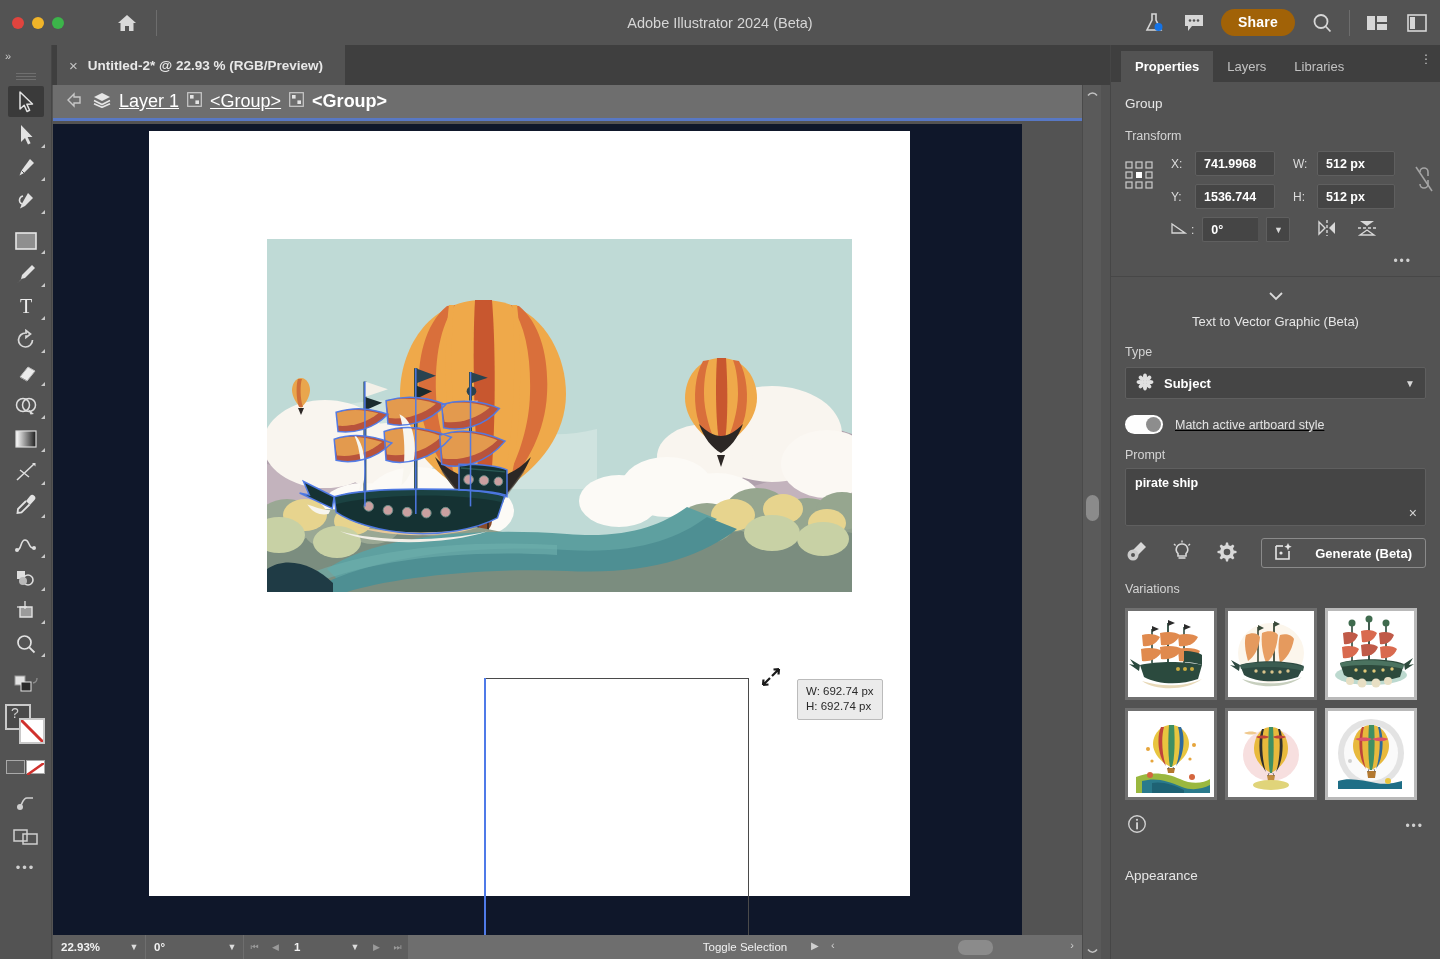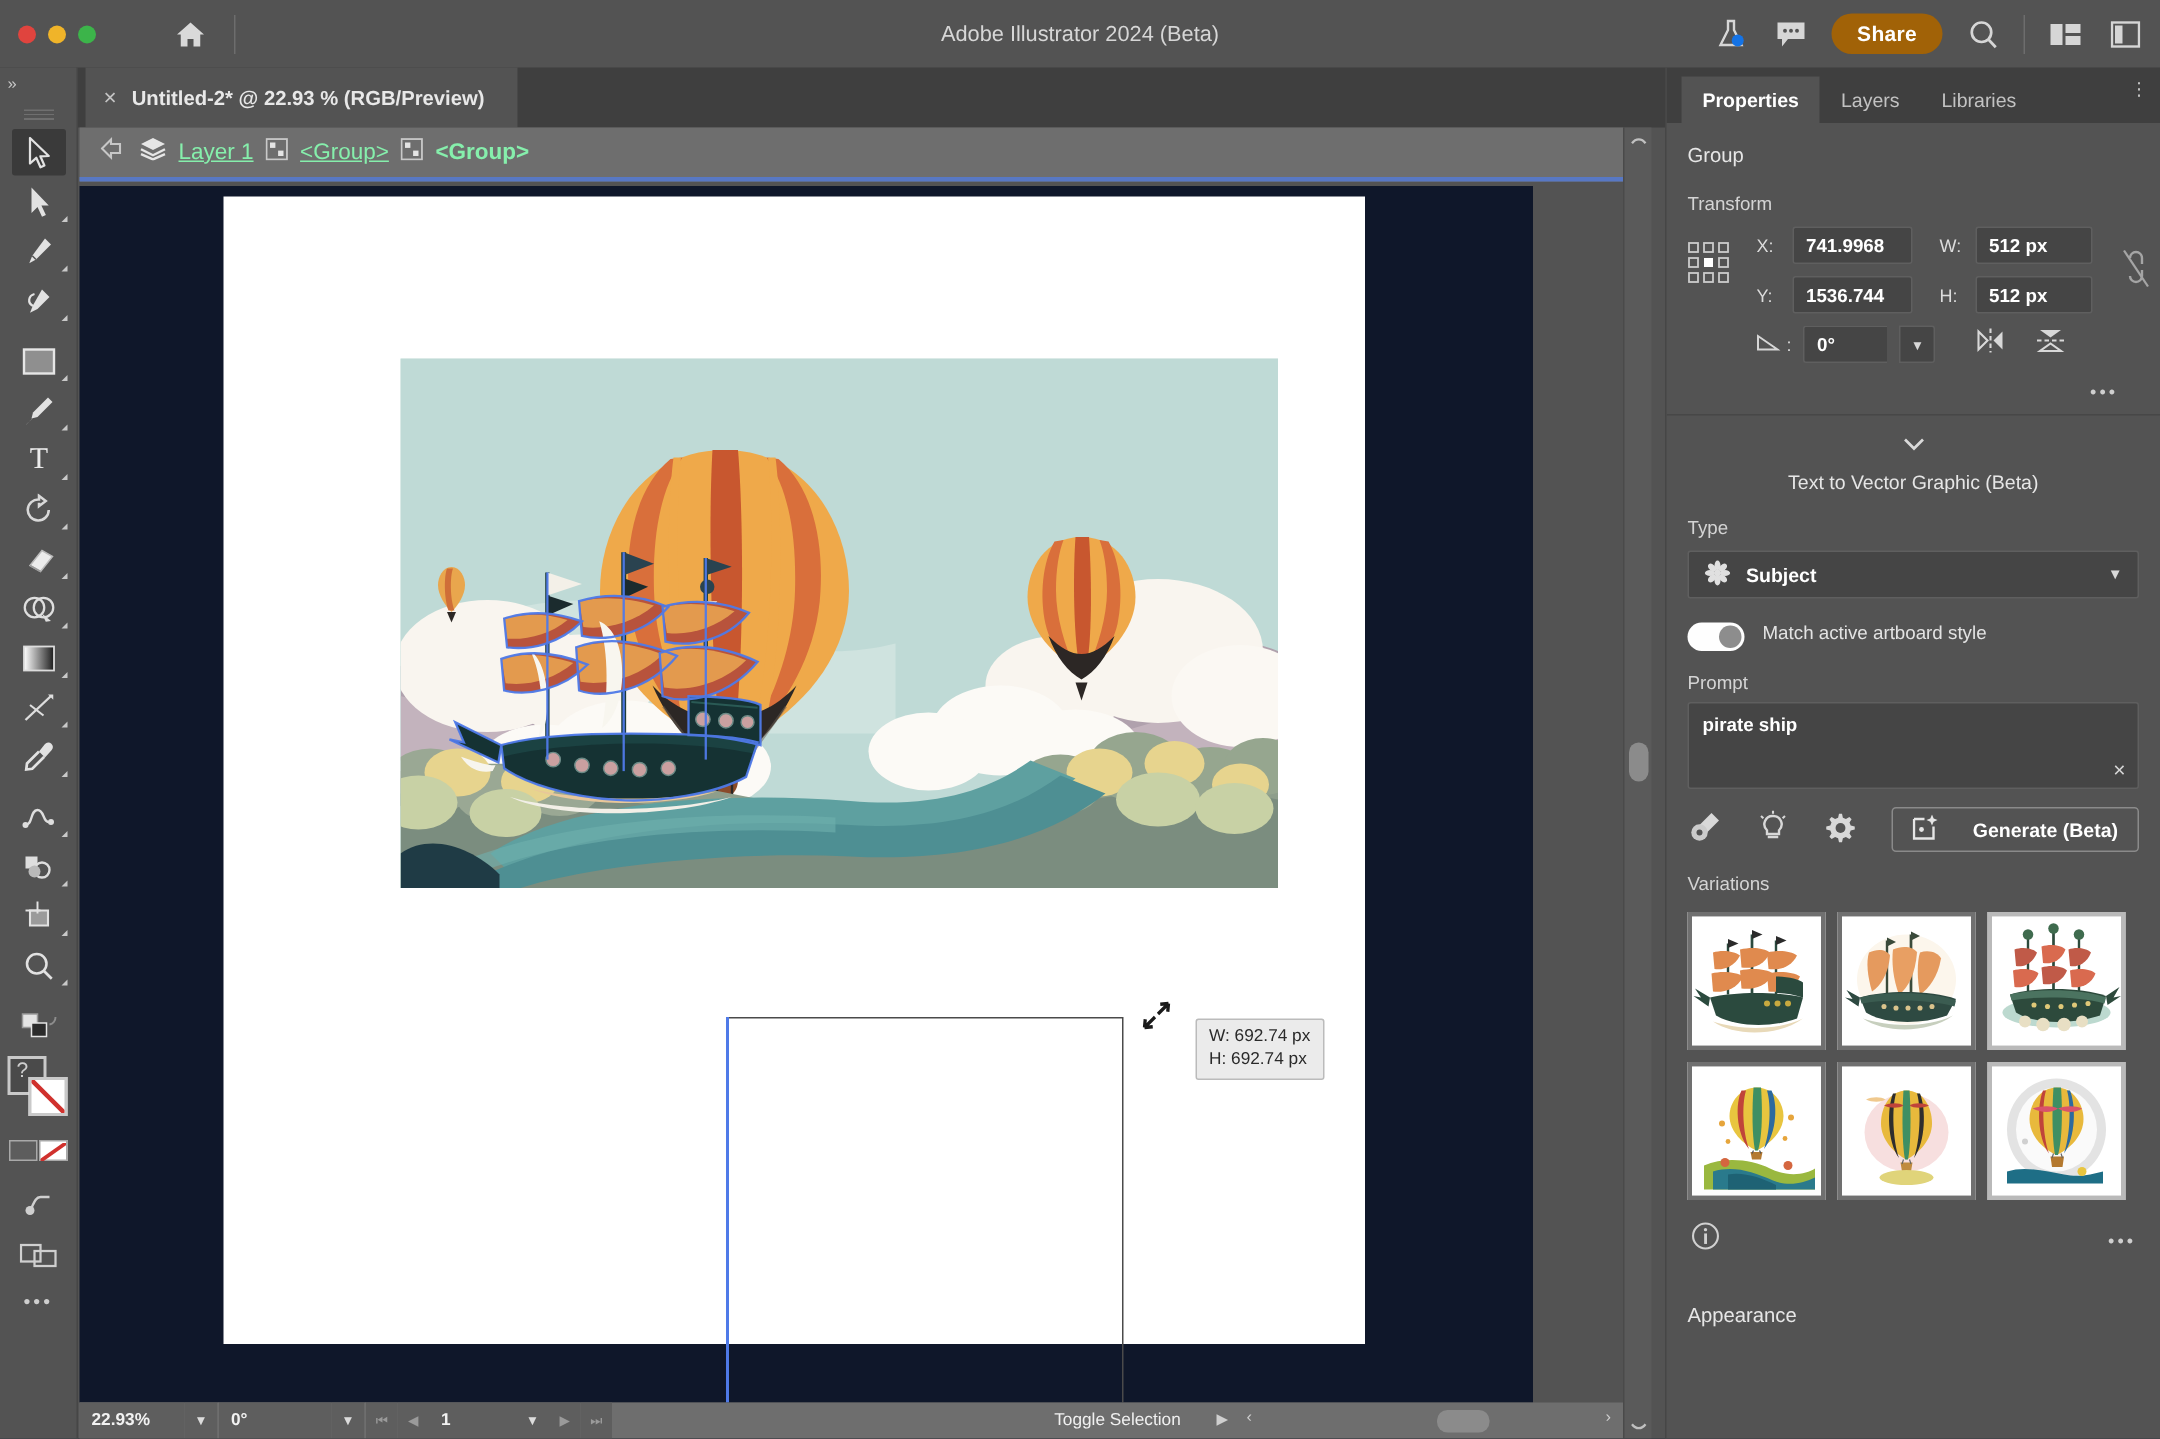--- a/index.html
+++ b/index.html
@@ -83,21 +83,21 @@
   .dsw { position: absolute; width: 19px; height: 14px; border: 1px solid #a9a9a9; }
   .more-dots { height: 30px; display: flex; align-items: center; justify-content: center;
     color: #cfcfcf; letter-spacing: 2px; font-size: 13px; }
 
   
   .breadcrumb {
     position: absolute; left: 53px; top: 85px; width: 1029px; height: 36px;
     background: #6e6e6e; display: flex; align-items: center; gap: 8px; padding-left: 14px;
     border-bottom: 3px solid #5878c4;
   }
-  .bc-txt { color: #86efac; font-size: 15px; }
+  .bc-txt { color: #ffffff; font-size: 18px; }
   .bc-txt.link { text-decoration: underline; }
   .bc-txt.cur { font-weight: bold; }
 
   
   .canvas-area {
     position: absolute; left: 53px; top: 124px; width: 969px; height: 811px;
     background: #0f172a; overflow: hidden; padding-left: 10px;
   }
   .artboard {
     position: absolute; left: 96px; top: 7px; width: 761px; height: 765px;
@@ -183,21 +183,21 @@
   .divider { height: 1px; background: #474747; margin: 8px 0 0; }
 
   .t2v-head { display: flex; align-items: center; gap: 10px; padding: 12px 14px 2px; flex-direction: column; }
   .t2v-head span { font-size: 13px; color: #e6e6e6; }
   .select {
     margin: 0 14px; height: 32px; background: #454545; border: 1px solid #5f5f5f;
     border-radius: 2px; display: flex; align-items: center; gap: 10px; padding: 0 10px;
     font-size: 13px; color: #ffffff; font-weight: bold; position: relative;
   }
   .select .caret { position: absolute; right: 10px; color: #d8d8d8; font-size: 10px; font-weight: normal; }
-  .toggle-row { display: flex; align-items: flex-start; gap: 12px; padding: 16px 14px 0; }
+  .toggle-row { display: flex; align-items: center; gap: 12px; padding: 16px 14px 0; text-decoration: underline; }
   .toggle { width: 38px; height: 19px; background: #fefefe; border-radius: 10px; position: relative; }
   .toggle .knob { position: absolute; right: 2px; top: 2px; width: 15px; height: 15px;
     border-radius: 50%; background: #8d8d8d; }
   .toggle-row span { font-size: 12.5px; color: #e3e3e3; }
   .prompt-box {
     margin: 6px 14px 0; height: 58px; background: #454545; border: 1px solid #5f5f5f;
     border-radius: 2px; position: relative; padding: 7px 9px; font-size: 12.5px;
     color: #ffffff; font-weight: bold;
   }
   .prompt-box .clear { position: absolute; right: 8px; bottom: 4px; color: #d6d6d6;

